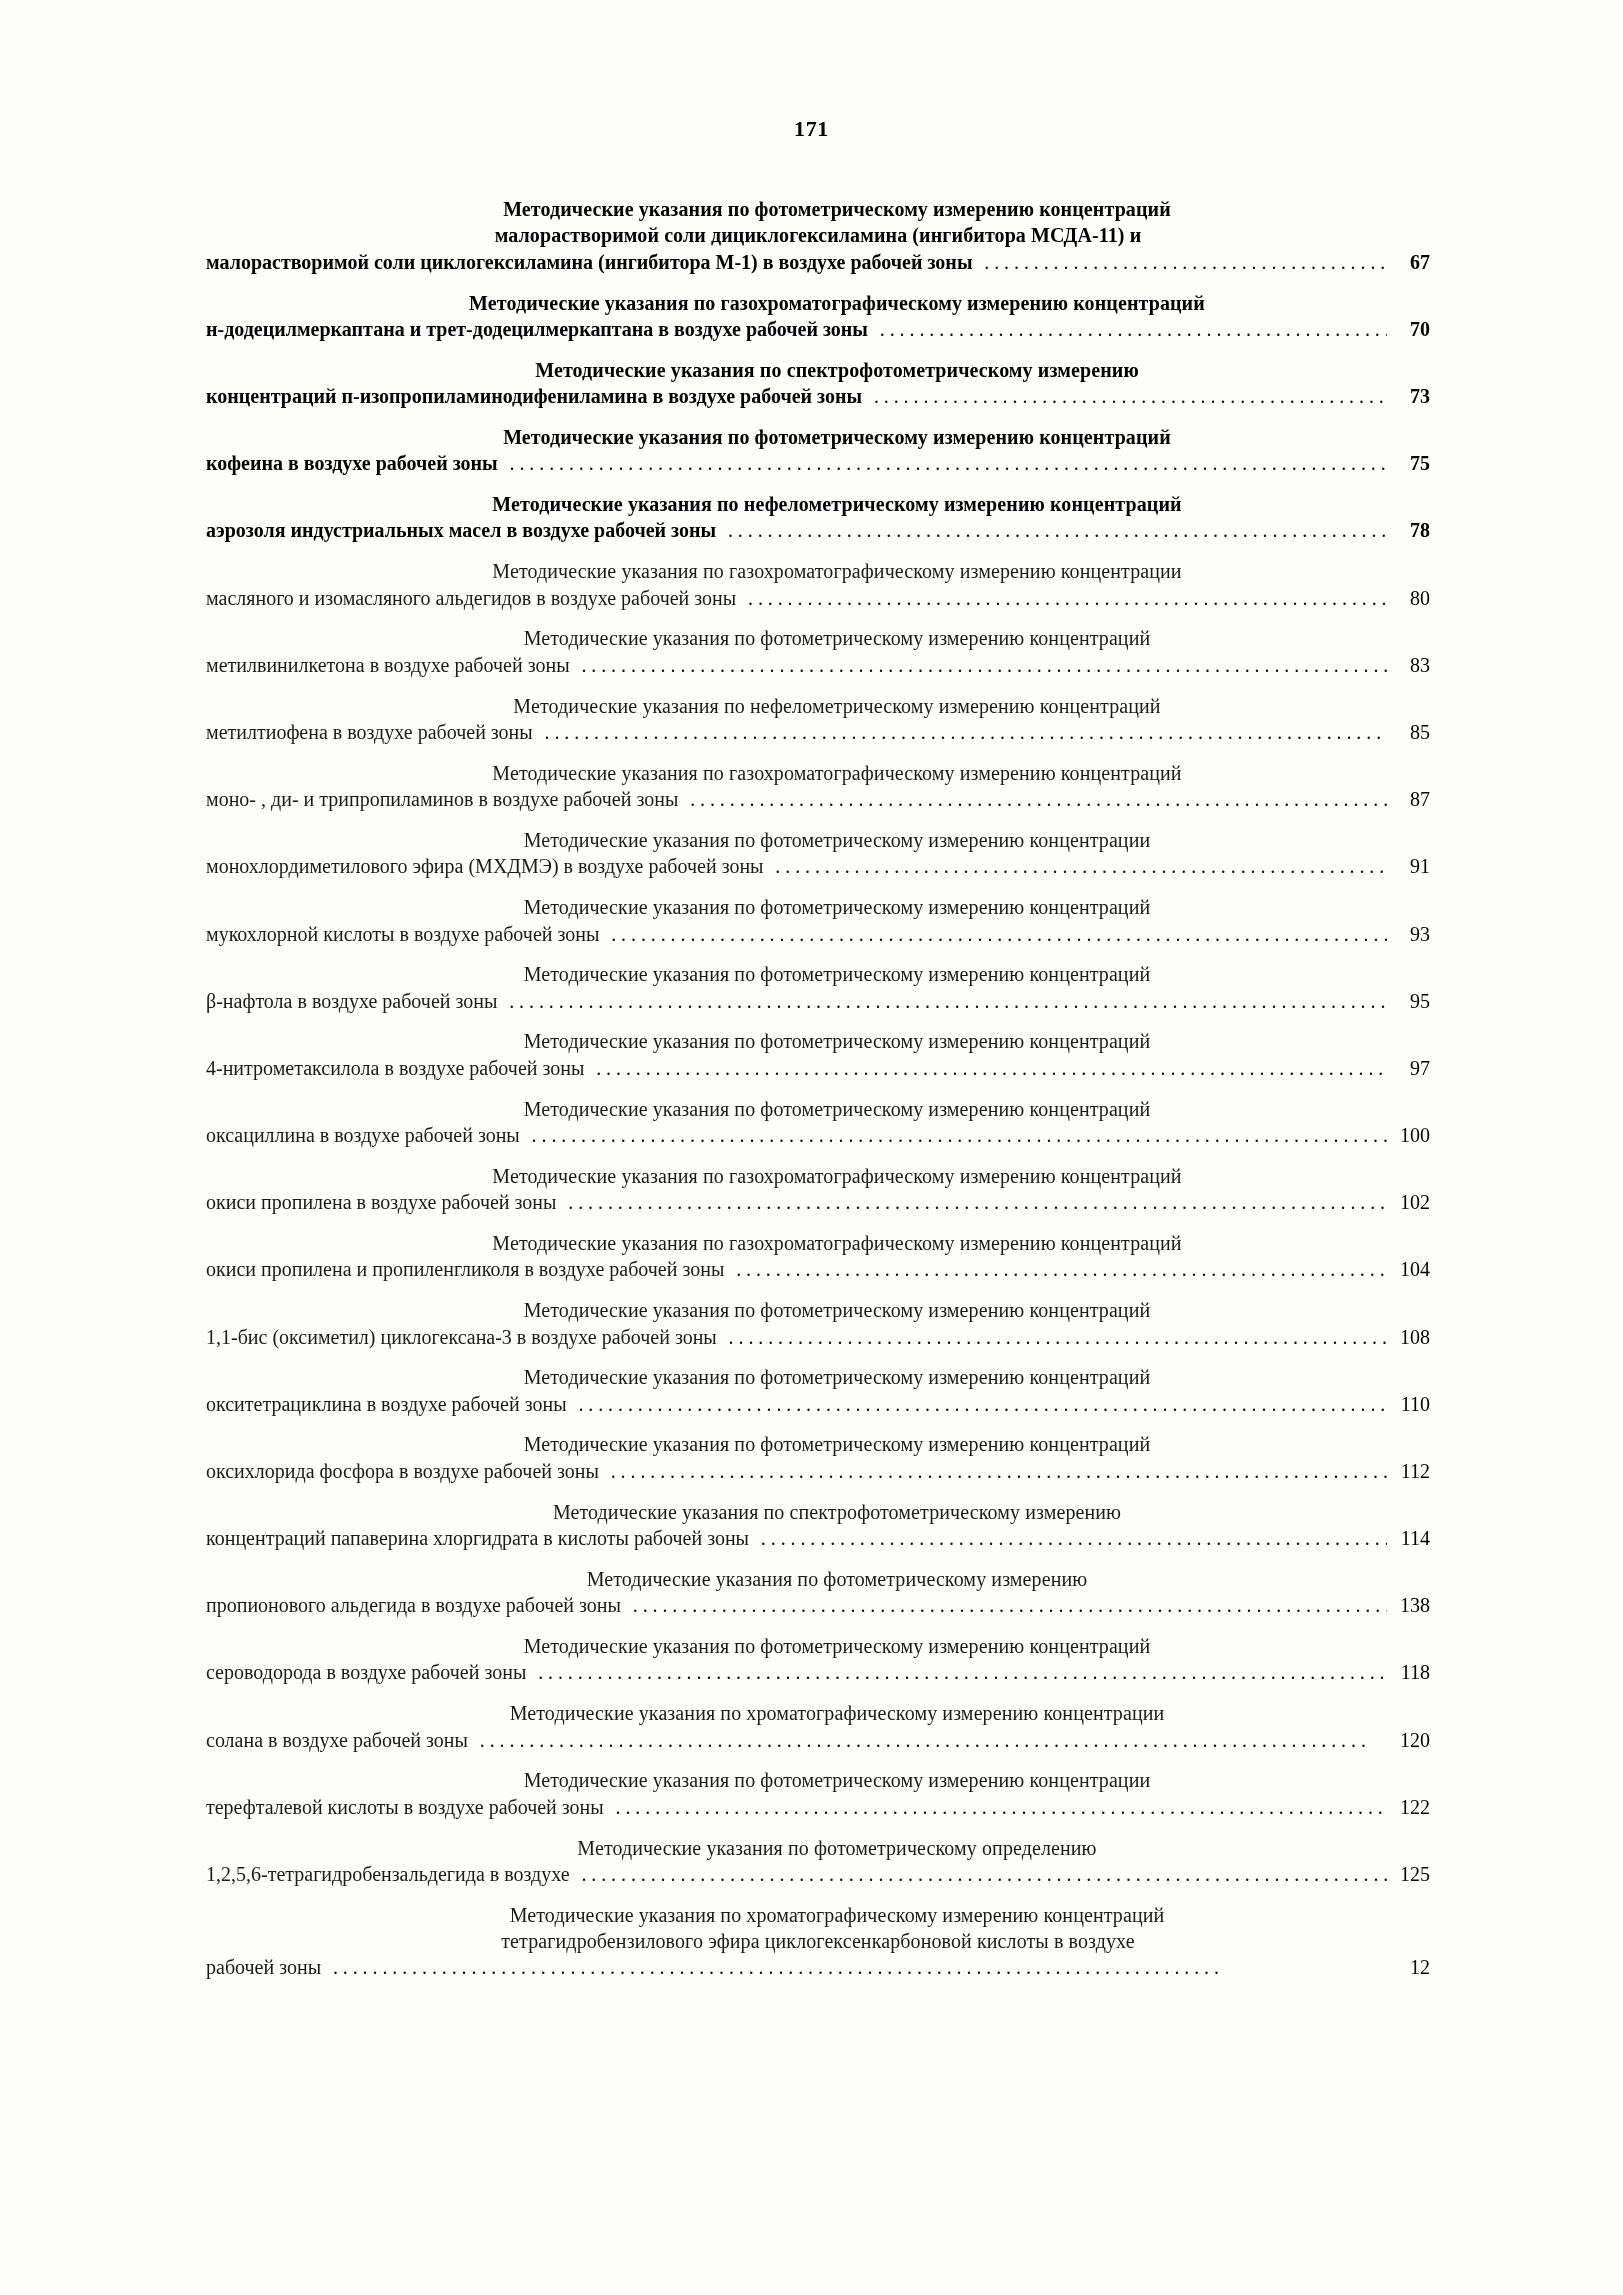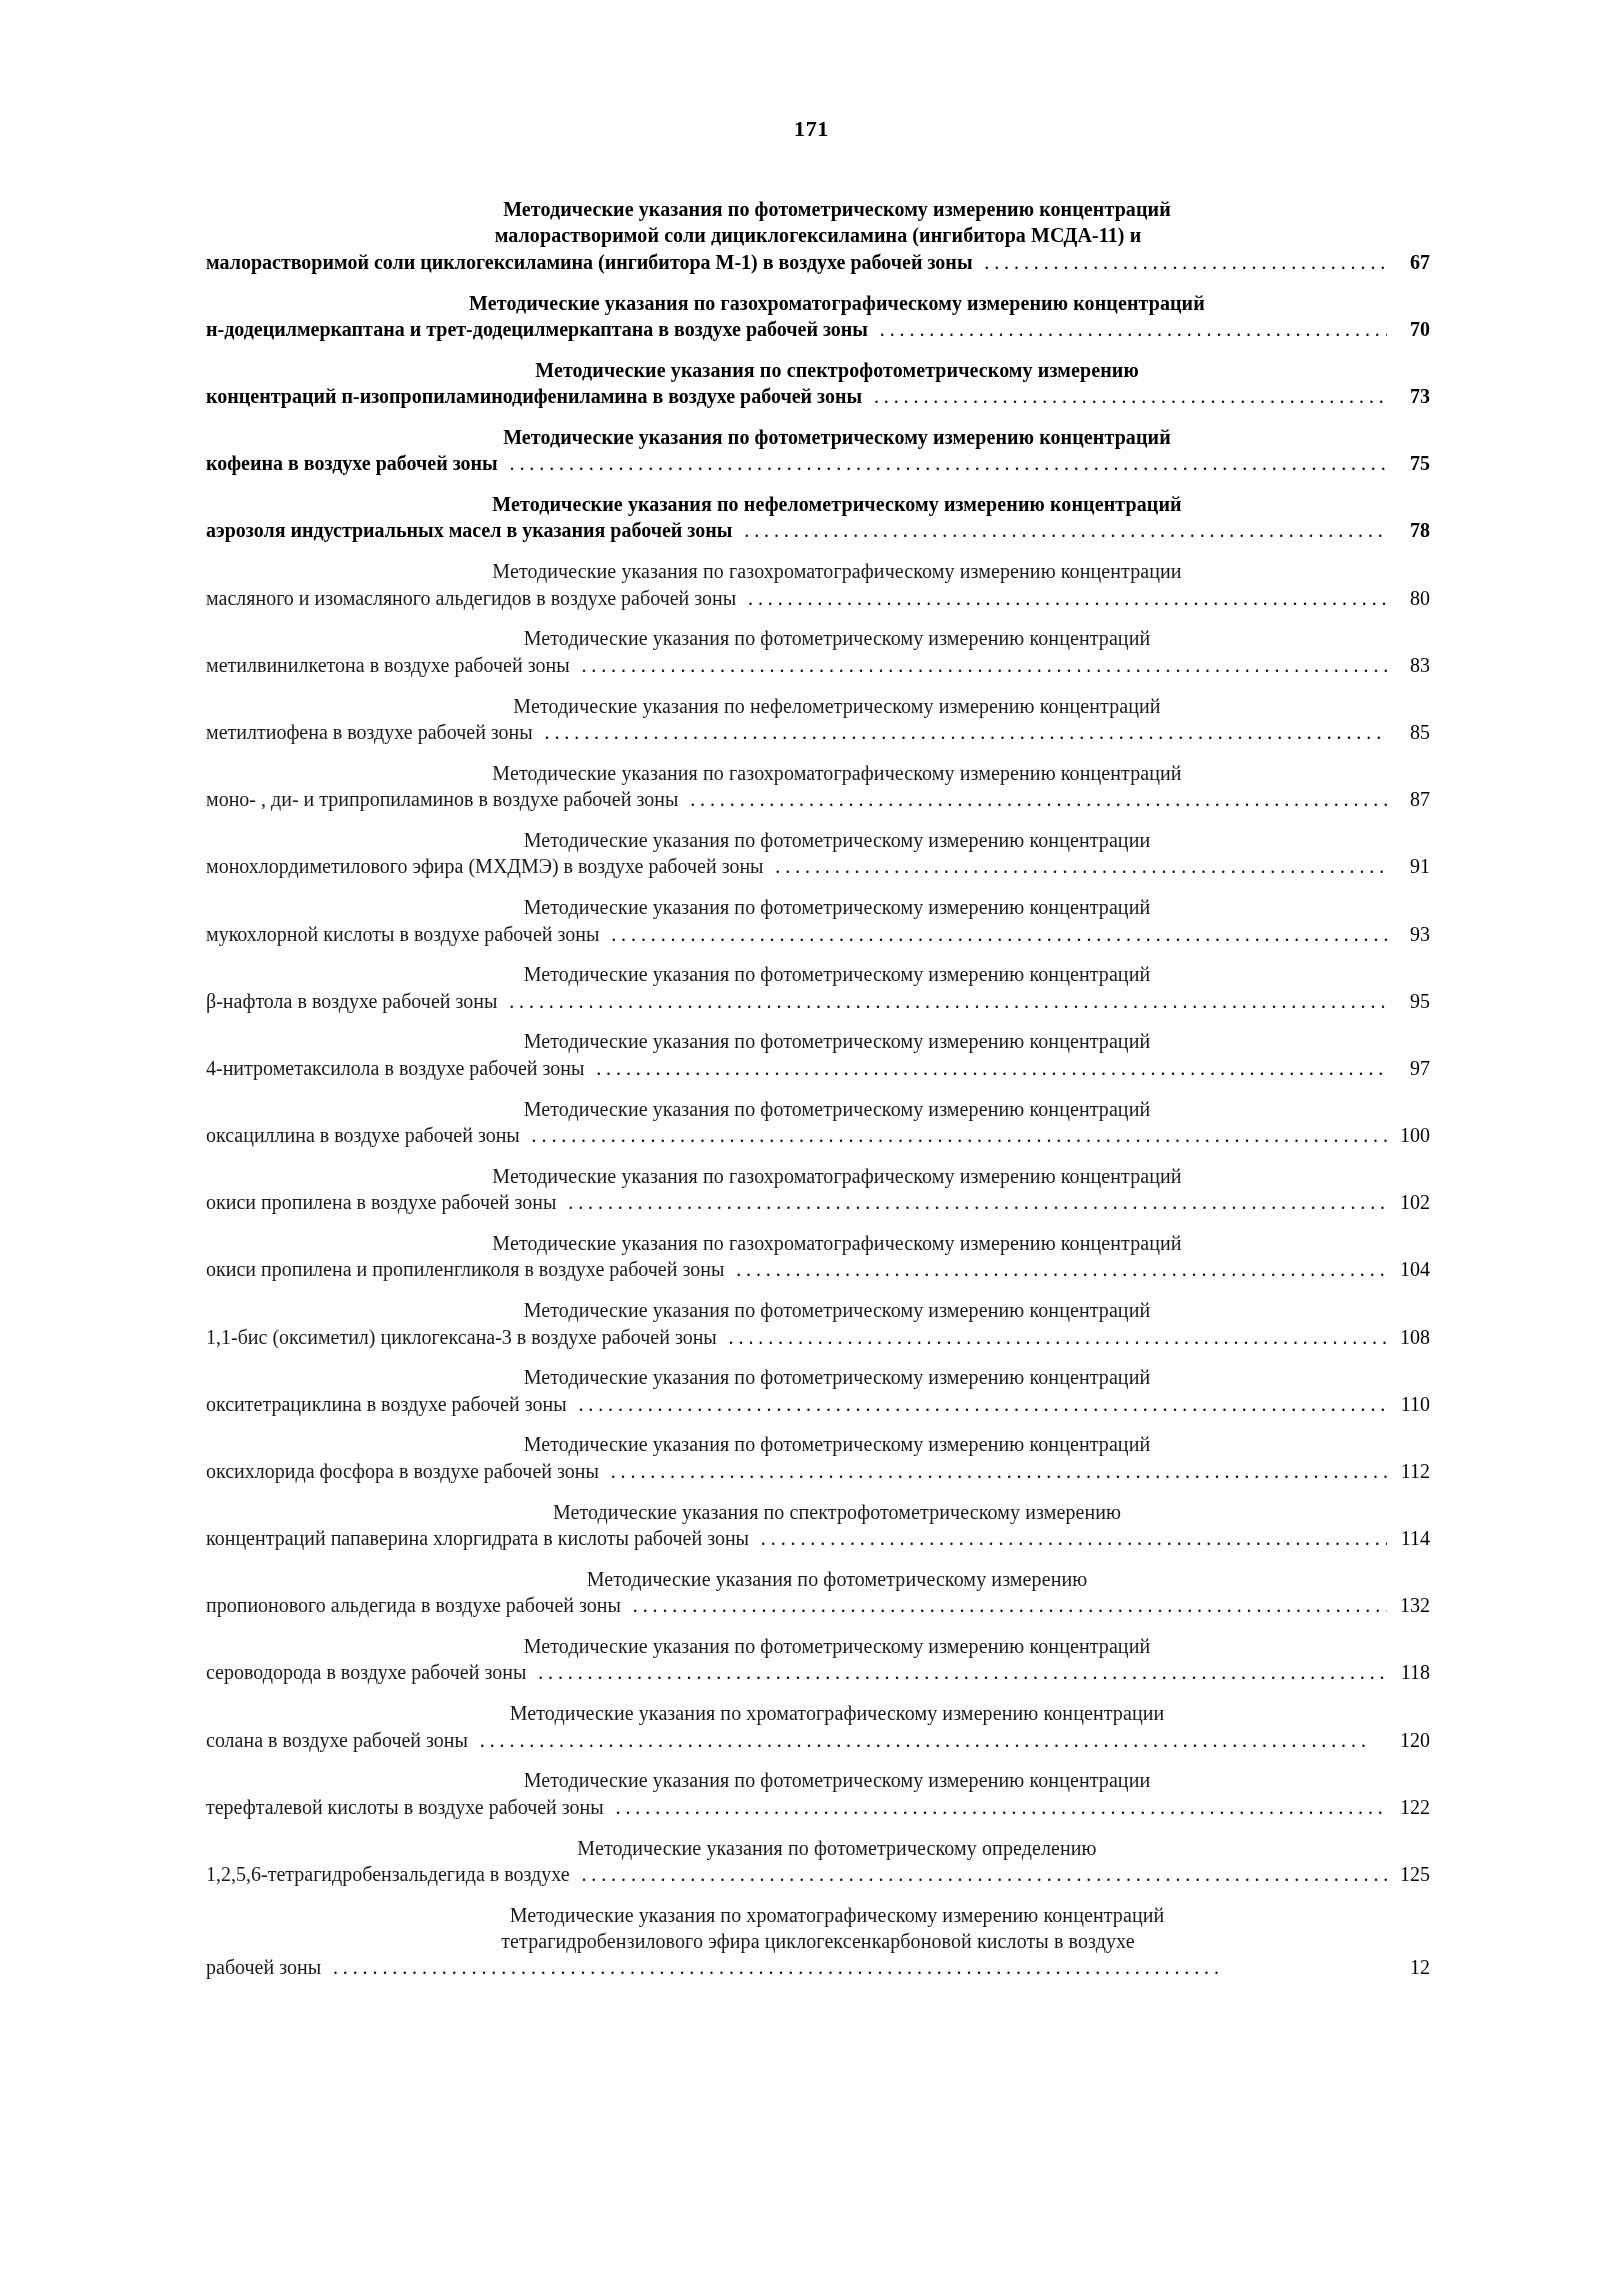--- a/index.html
+++ b/index.html
@@ -138,21 +138,21 @@
           <span class="txt">кофеина в воздухе рабочей зоны</span>
           <span class="dots">..........................................................................................</span>
           <span class="pg">75</span>
         </div>
       </div>
       <div class="entry bold">
         <div class="lines">
           <span class="ln first">Методические указания по нефелометрическому измерению концентраций</span>
         </div>
         <div class="lastline">
-          <span class="txt">аэрозоля индустриальных масел в указания рабочей зоны</span>
+          <span class="txt">аэрозоля индустриальных масел в воздухе рабочей зоны</span>
           <span class="dots">..........................................................................................</span>
           <span class="pg">78</span>
         </div>
       </div>
       <div class="entry greyish">
         <div class="lines">
           <span class="ln first">Методические указания по газохроматографическому измерению концентрации</span>
         </div>
         <div class="lastline">
           <span class="txt">масляного и изомасляного альдегидов в воздухе рабочей зоны</span>
@@ -300,21 +300,21 @@
           <span class="pg">114</span>
         </div>
       </div>
       <div class="entry greyish">
         <div class="lines">
           <span class="ln first">Методические указания по фотометрическому измерению</span>
         </div>
         <div class="lastline">
           <span class="txt">пропионового альдегида в воздухе рабочей зоны</span>
           <span class="dots">..........................................................................................</span>
-          <span class="pg">132</span>
+          <span class="pg">138</span>
         </div>
       </div>
       <div class="entry greyish">
         <div class="lines">
           <span class="ln first">Методические указания по фотометрическому измерению концентраций</span>
         </div>
         <div class="lastline">
           <span class="txt">сероводорода в воздухе рабочей зоны</span>
           <span class="dots">..........................................................................................</span>
           <span class="pg">118</span>

